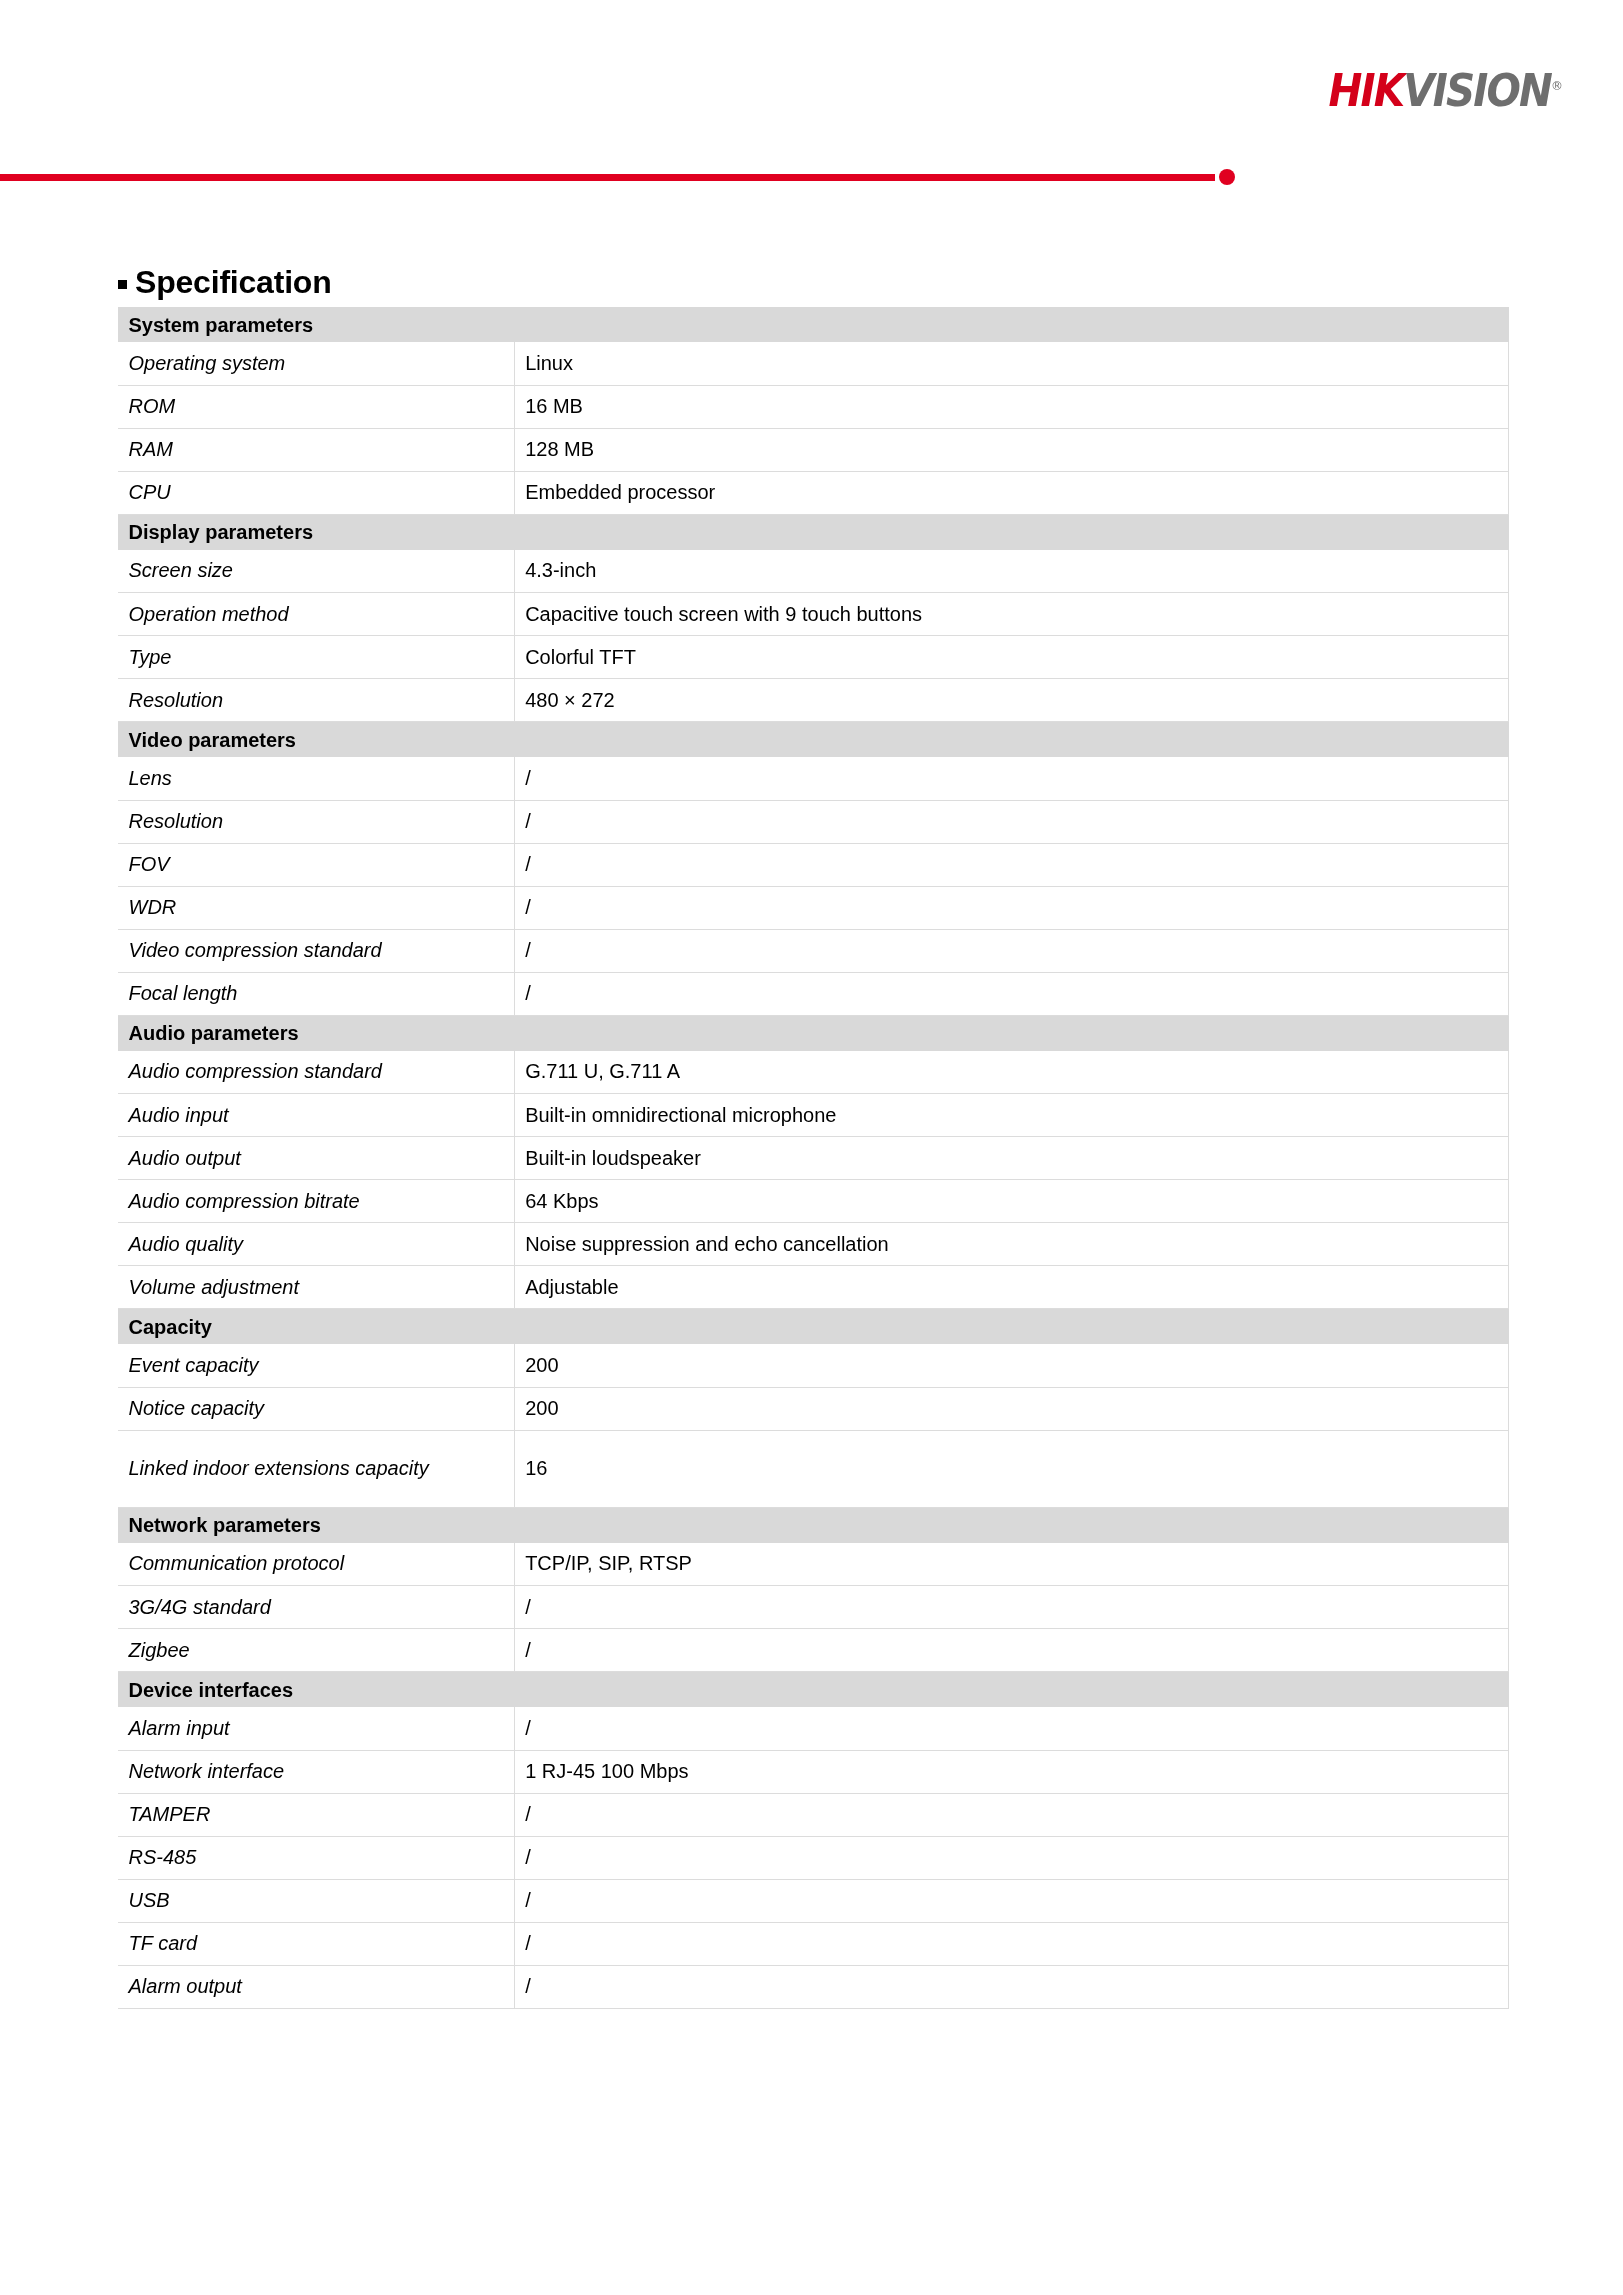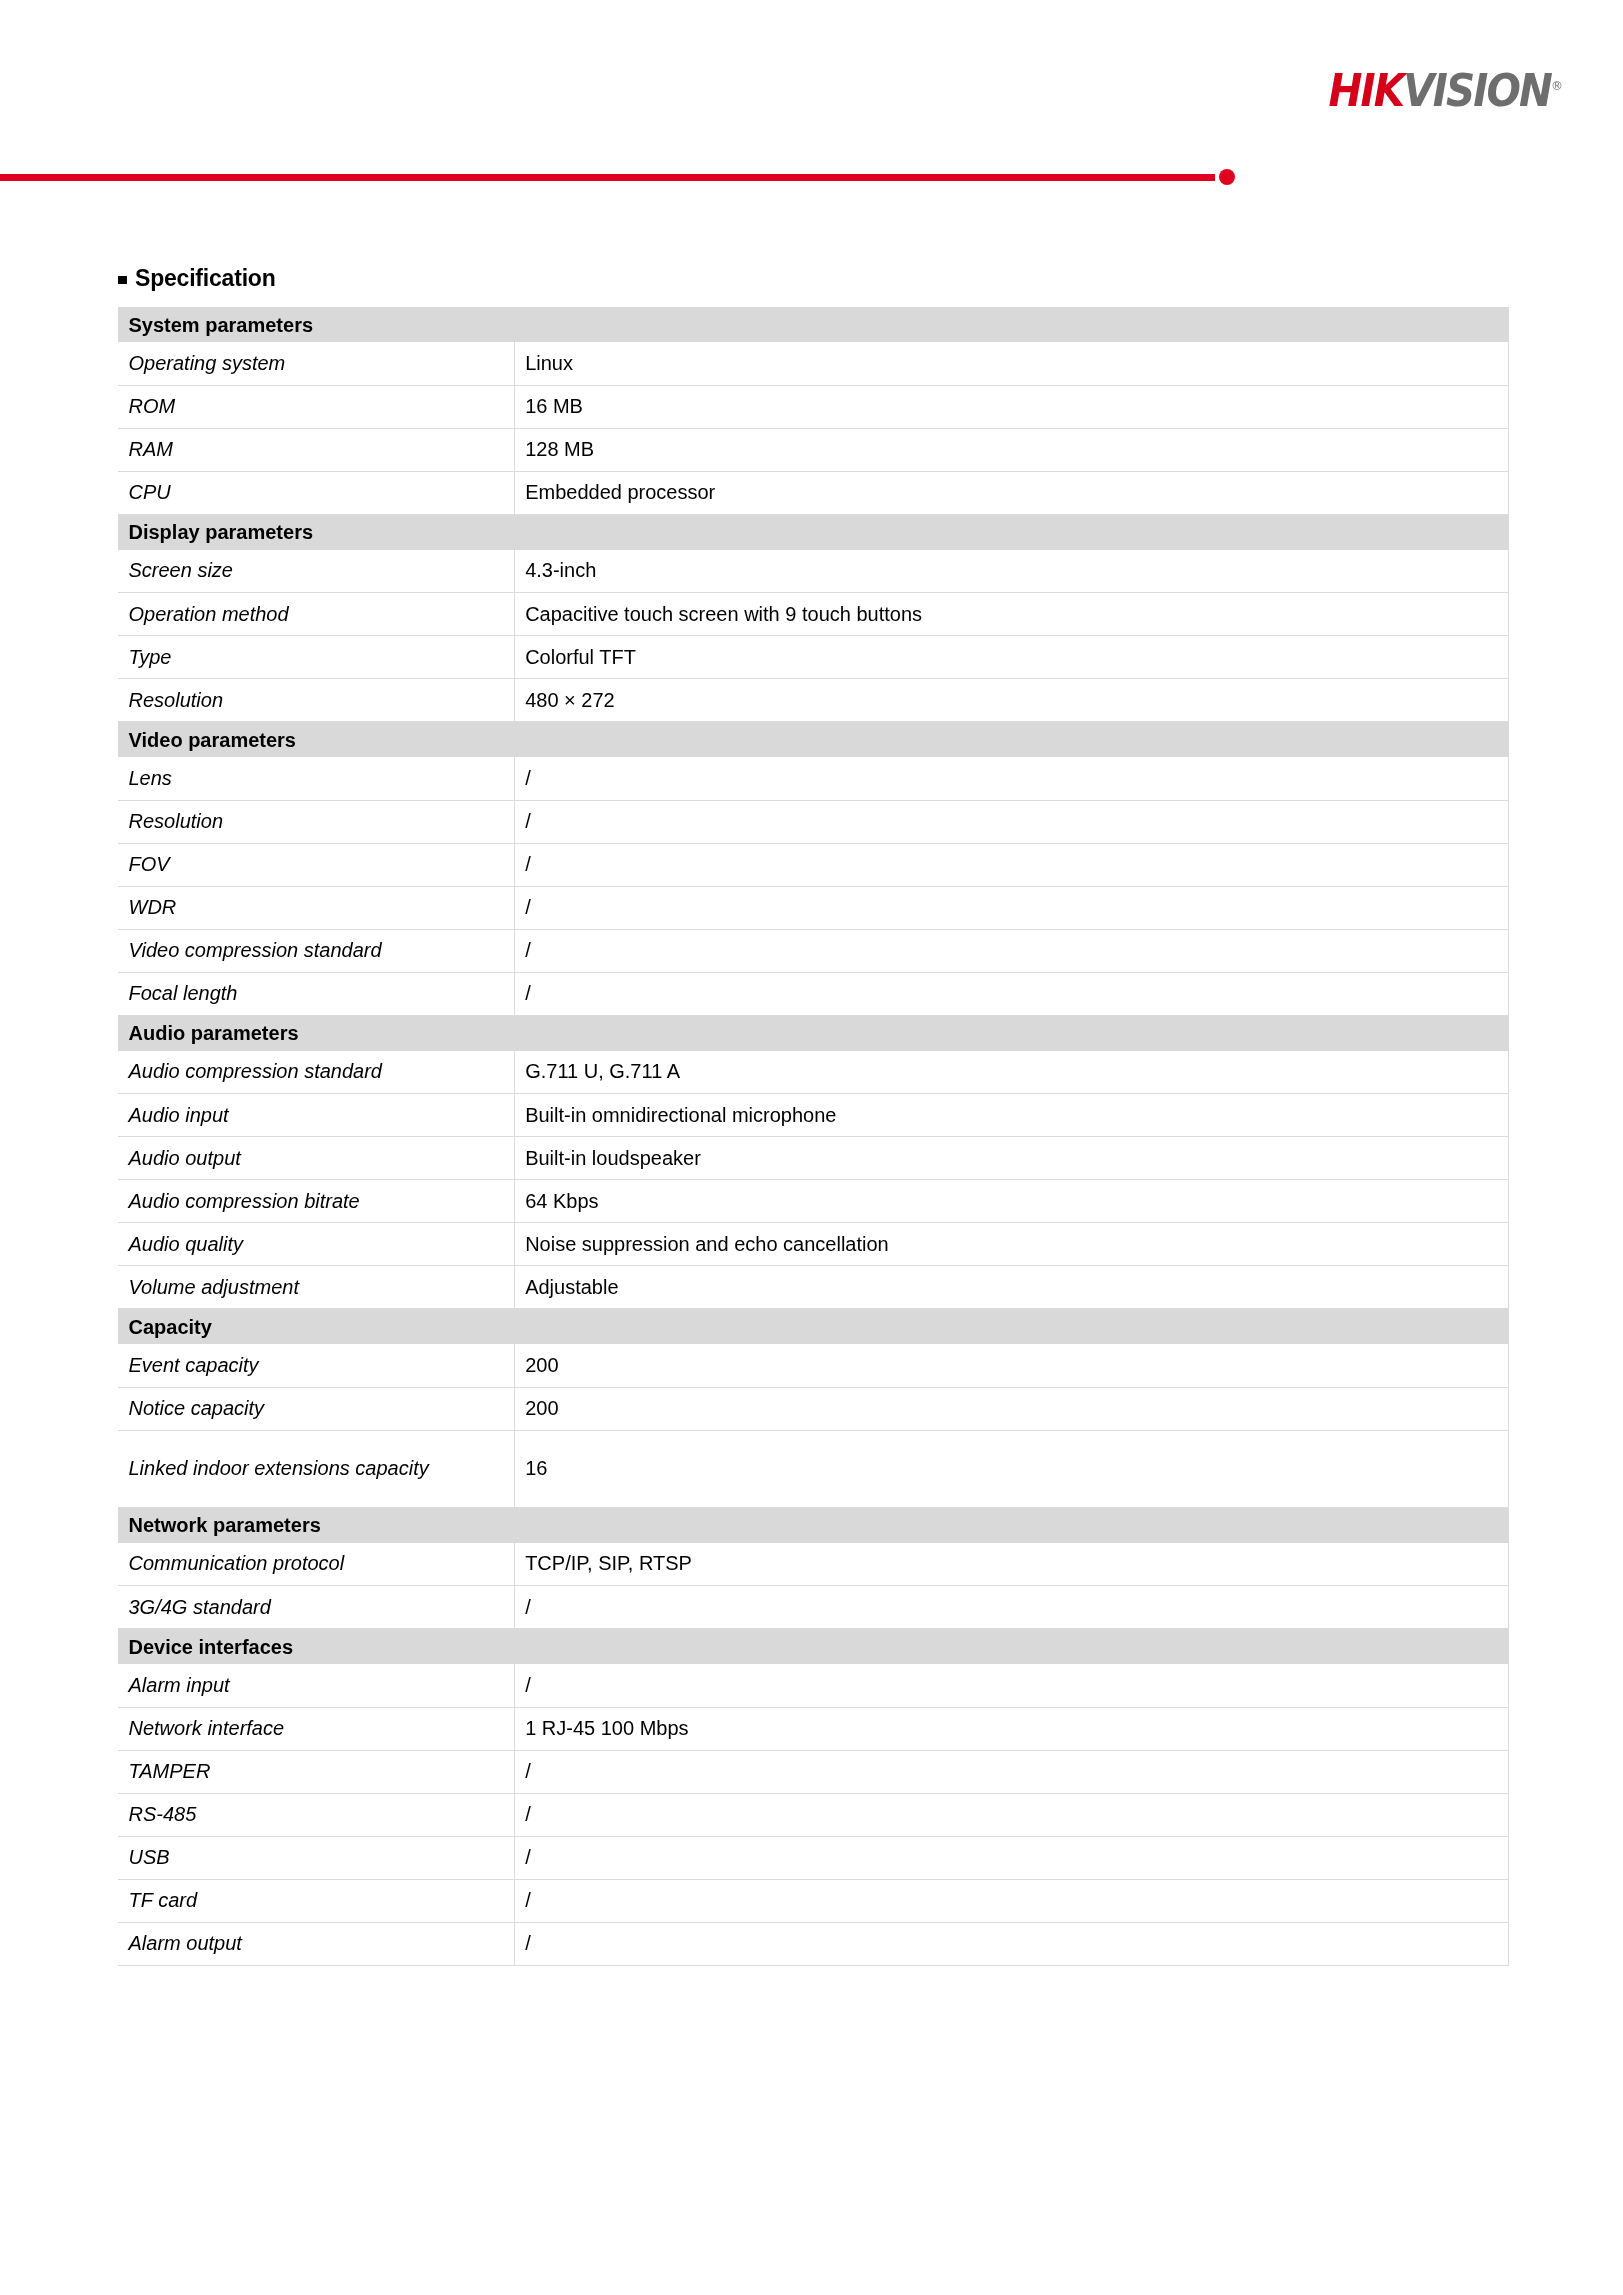--- a/index.html
+++ b/index.html
@@ -82,21 +82,21 @@
     white-space: nowrap;
   }
   .section-heading .sq-bullet {
     width: 8.5px;
     height: 8.5px;
     background: #000000;
     flex: 0 0 auto;
     margin-top: 3.9px;
   }
   .section-heading .heading-text {
-    font-size: 23px;
+    font-size: 32px;
     font-weight: 700;
     color: #000000;
     line-height: 1.05;
     letter-spacing: -0.2px;
   }
 
   
   .spec-table {
     position: absolute;
     left: 118px;
@@ -289,20 +289,24 @@
           <th colspan="2">Network parameters</th>
         </tr>
         <tr class="data-row">
           <td class="lbl">Communication protocol</td>
           <td class="val">TCP/IP, SIP, RTSP</td>
         </tr>
         <tr class="data-row">
           <td class="lbl">3G/4G standard</td>
           <td class="val">/</td>
         </tr>
+        <tr class="data-row">
+          <td class="lbl">Zigbee</td>
+          <td class="val">/</td>
+        </tr>
         <tr class="group-row">
           <th colspan="2">Device interfaces</th>
         </tr>
         <tr class="data-row">
           <td class="lbl">Alarm input</td>
           <td class="val">/</td>
         </tr>
         <tr class="data-row">
           <td class="lbl">Network interface</td>
           <td class="val">1 RJ-45 100 Mbps</td>

